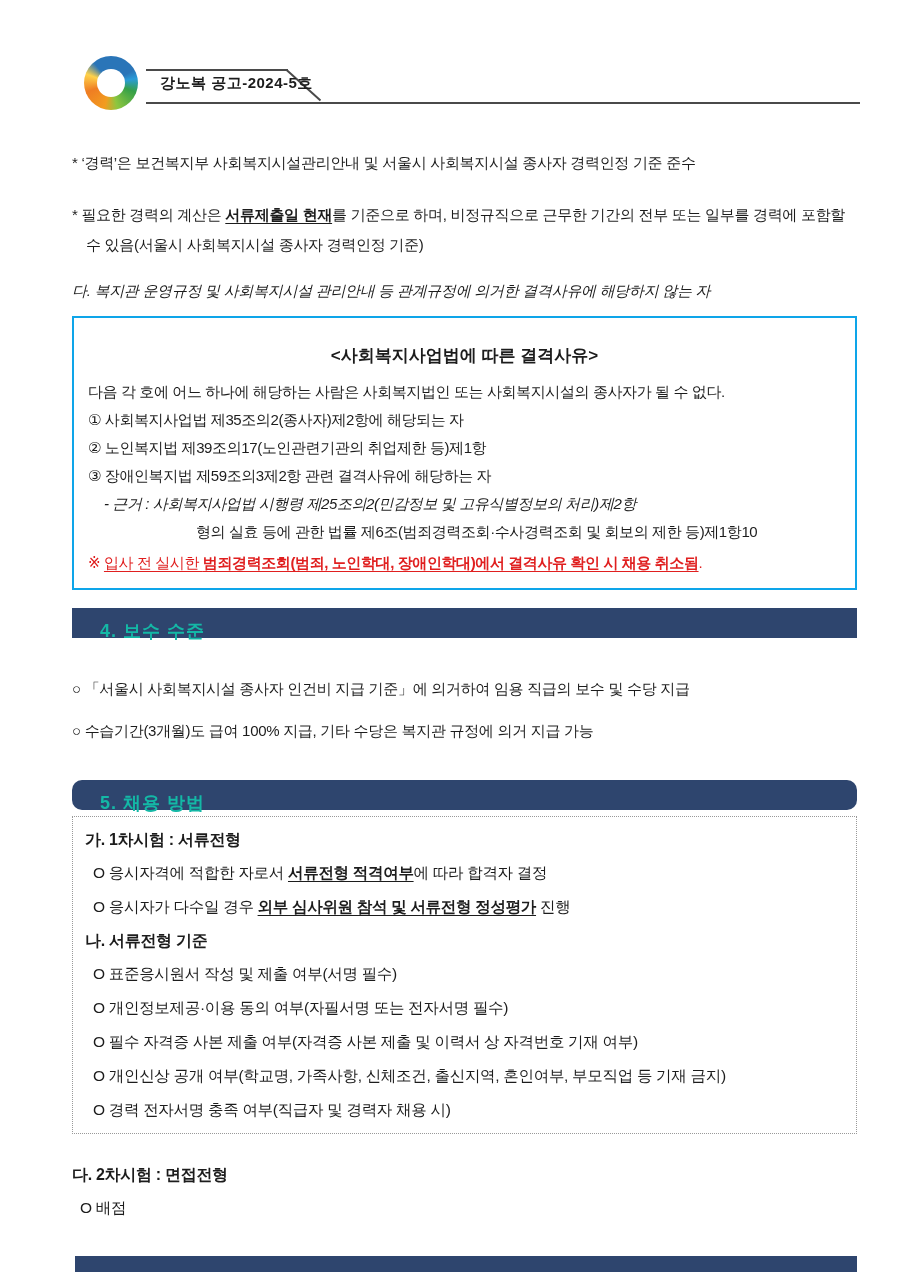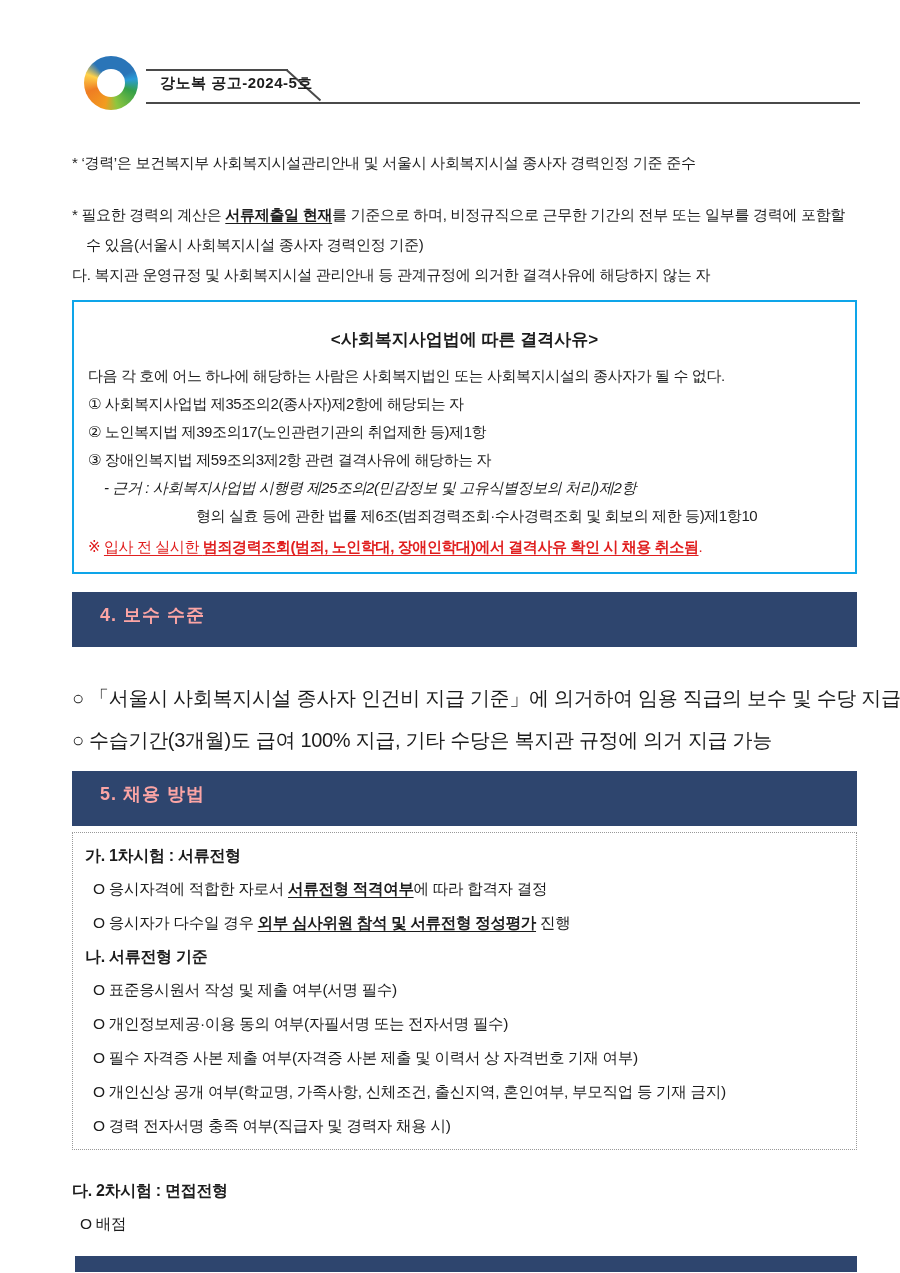--- a/index.html
+++ b/index.html
@@ -13,37 +13,37 @@
   .logo::after{content:"";position:absolute;inset:13px;background:#fff;border-radius:50%;}
   .doc-no{position:absolute;left:160px;top:74px;font-size:15px;font-weight:bold;letter-spacing:0.5px;}
   .tab-top{position:absolute;left:146px;top:69px;width:142px;border-top:2px solid #4a4a4a;}
   .tab-diag{position:absolute;left:287px;top:69px;width:46px;border-top:2px solid #4a4a4a;
             transform-origin:left top;transform:rotate(42deg);}
   .hdr-rule{position:absolute;left:146px;right:40px;top:102px;border-top:2px solid #4a4a4a;}
   
   .content{position:absolute;top:118px;left:72px;width:785px;}
   .note{margin:30px 0 0;font-size:15px;line-height:30px;padding-left:14px;text-indent:-14px;letter-spacing:-0.3px;}
   .note.n2{margin-top:22px;}
-  .note.n3{margin-top:0;padding-left:0;text-indent:0;white-space:nowrap;}
+  .note.n3{margin-top:16px;padding-left:0;text-indent:0;white-space:nowrap;font-style:italic;}
   .bu{font-weight:bold;text-decoration:underline;text-underline-offset:3px;}
   
   .dq-box{margin-top:10px;border:2px solid #0ea5e9;padding:18px 14px 10px;}
   .dq-title{text-align:center;font-weight:bold;font-size:17px;line-height:36px;margin:2px 0 4px;}
   .box-line{font-size:15px;line-height:28px;letter-spacing:-0.4px;white-space:nowrap;}
   .basis1{padding-left:16px;font-style:italic;}
   .basis2{padding-left:108px;}
   .warn{margin-top:2px;color:#e01f1f;line-height:30px;}
   .warn .wu{text-decoration:underline;text-underline-offset:3px;}
   .warn .wb{font-weight:bold;}
   
-  .sec-banner{margin-top:18px;height:55px;background:#2e456e;color:#fca5a5;font-weight:bold;
+  .sec-banner{margin-top:18px;height:30px;background:#2e456e;color:#14b8a6;font-weight:bold;
               font-size:18px;line-height:46px;padding-left:28px;letter-spacing:1px;}
-  .sec-banner.s5{margin-top:10px;}
+  .sec-banner.s5{margin-top:28px;border-radius:10px;}
   .pay-list{margin-top:30px;}
-  .pay{font-size:20px;line-height:42px;letter-spacing:-0.3px;white-space:nowrap;}
+  .pay{font-size:15px;line-height:42px;letter-spacing:-0.3px;white-space:nowrap;}
   
   .dot-box{margin-top:6px;border:1px dotted #999999;padding:6px 12px 6px;}
   .m-title{font-weight:bold;font-size:16px;line-height:33px;letter-spacing:-0.3px;white-space:nowrap;}
   .m-item{font-size:15.5px;line-height:34px;padding-left:8px;letter-spacing:-0.3px;white-space:nowrap;}
   .after-box{margin-top:24px;}
   
   .bottom-bar{position:absolute;left:75px;width:782px;bottom:1px;height:16px;background:#2e456e;}
 </style>
 </head>
 <body>

